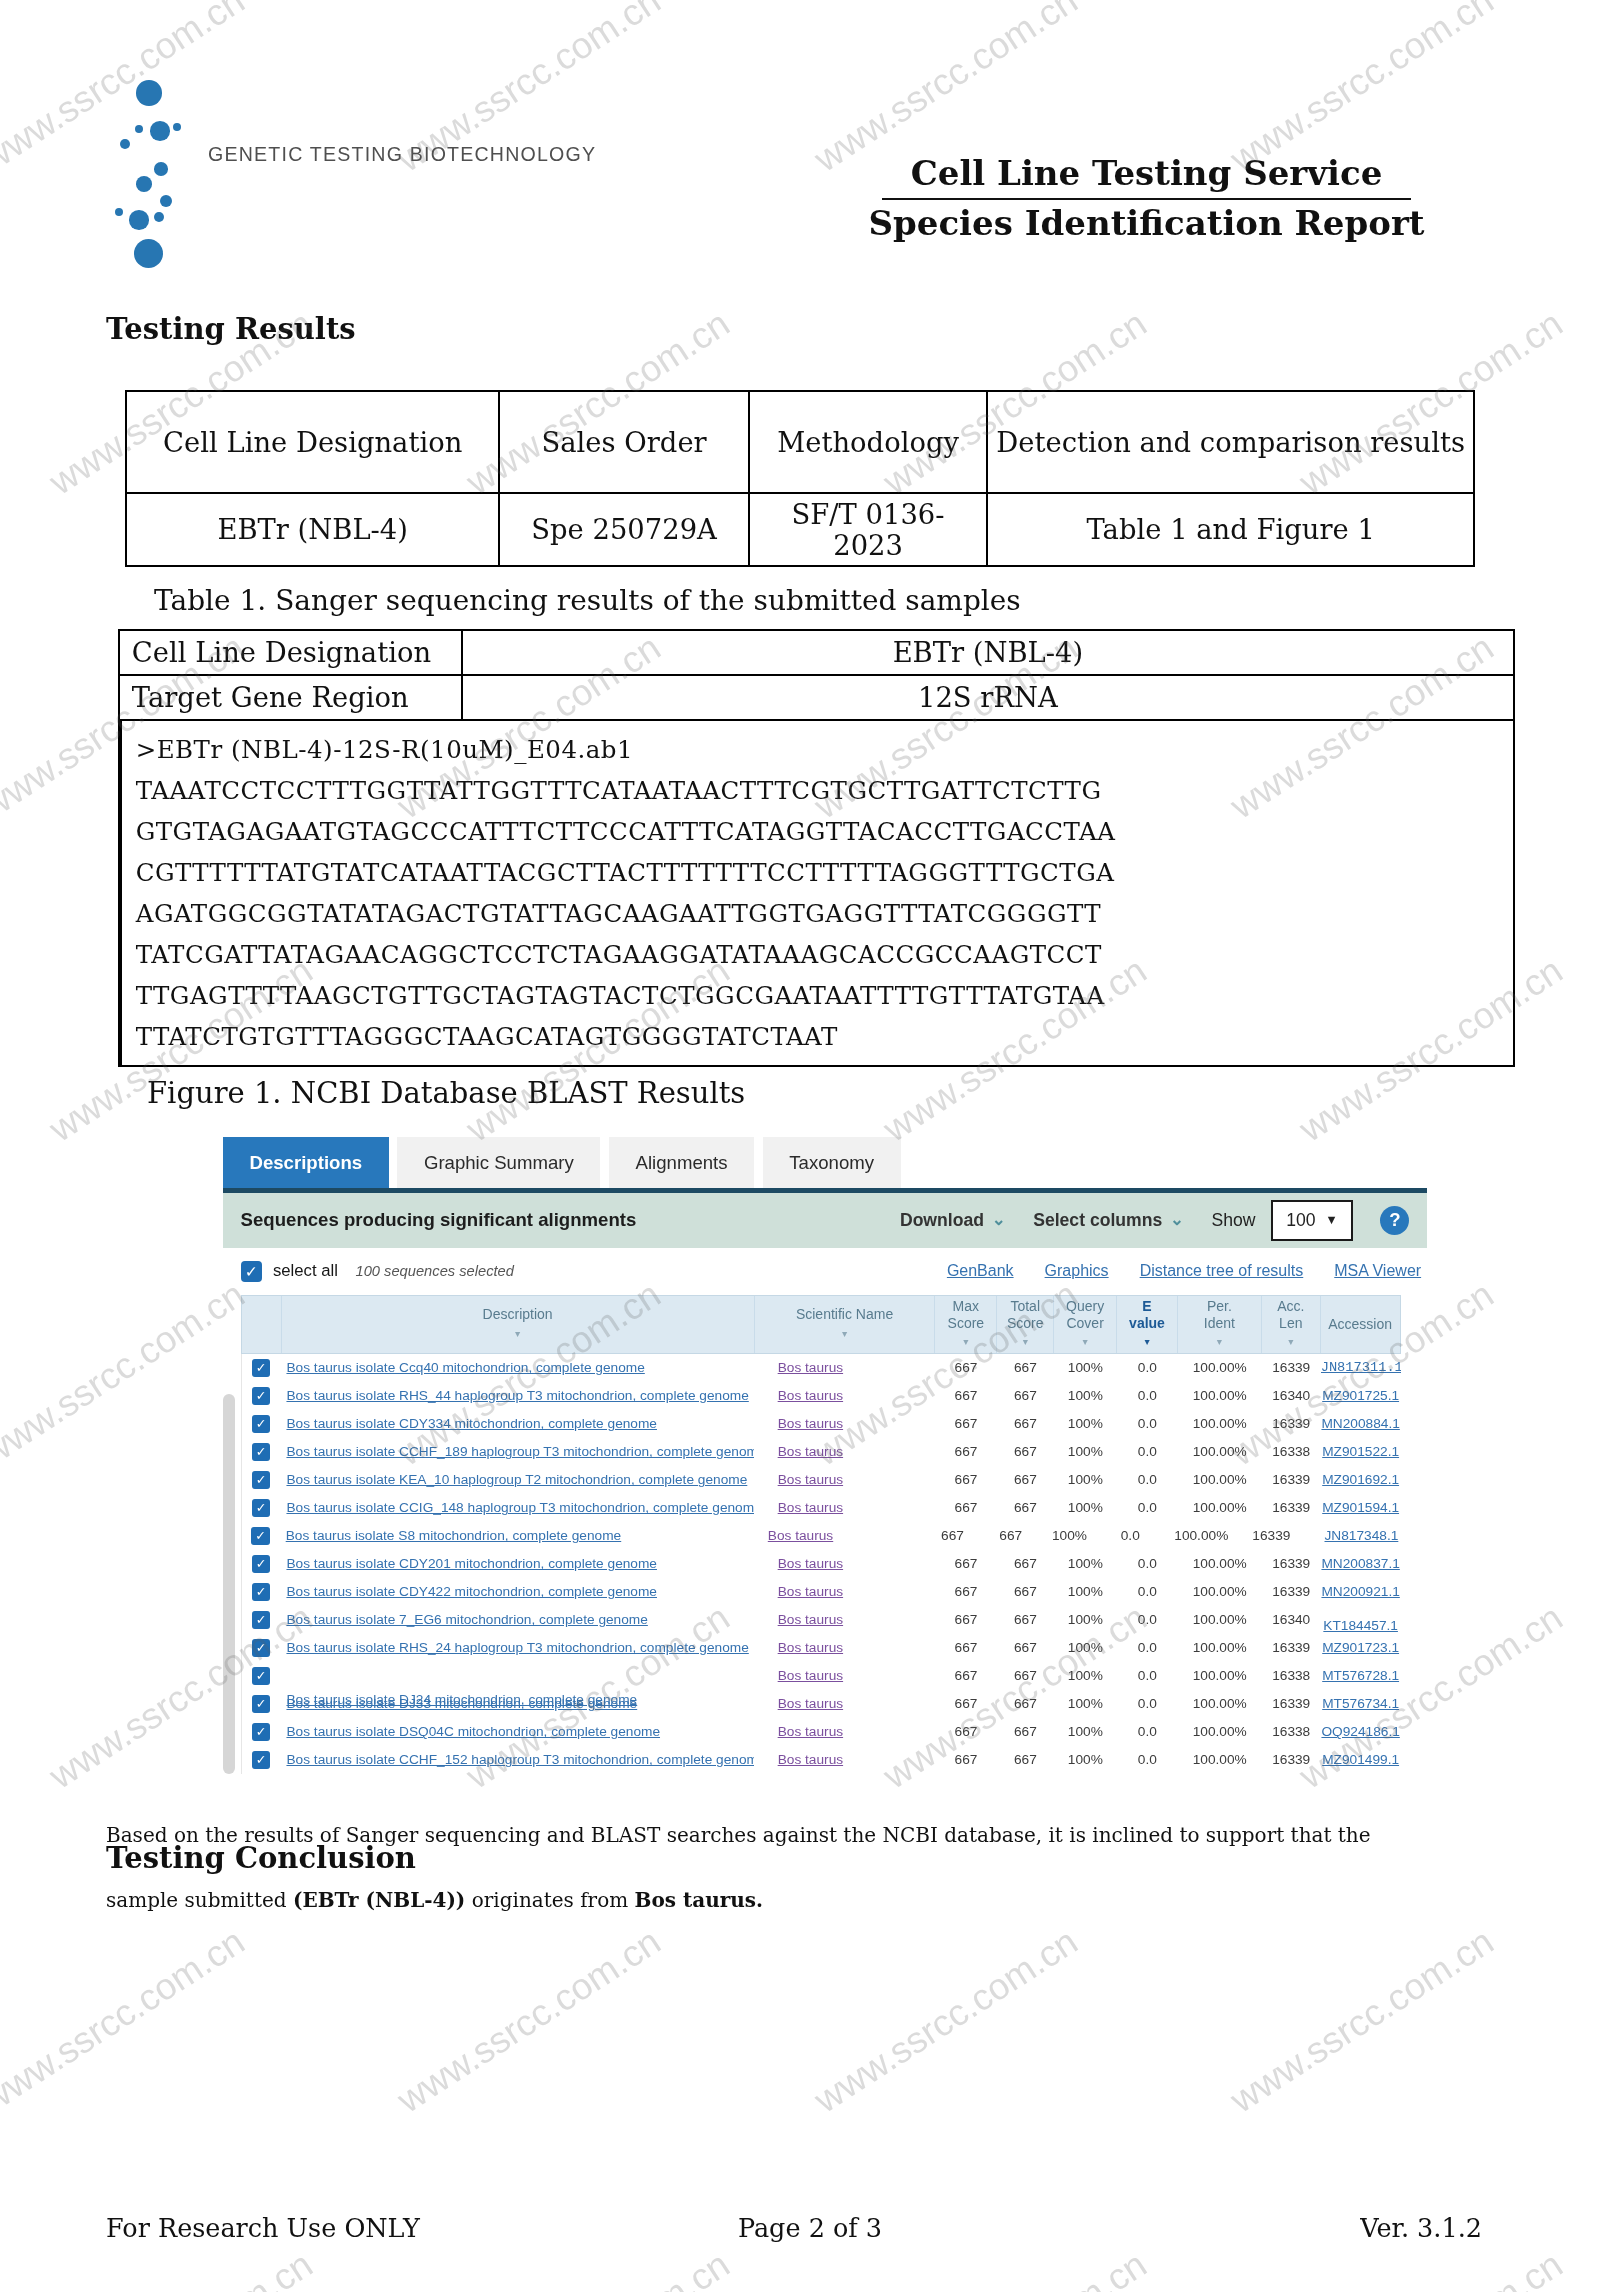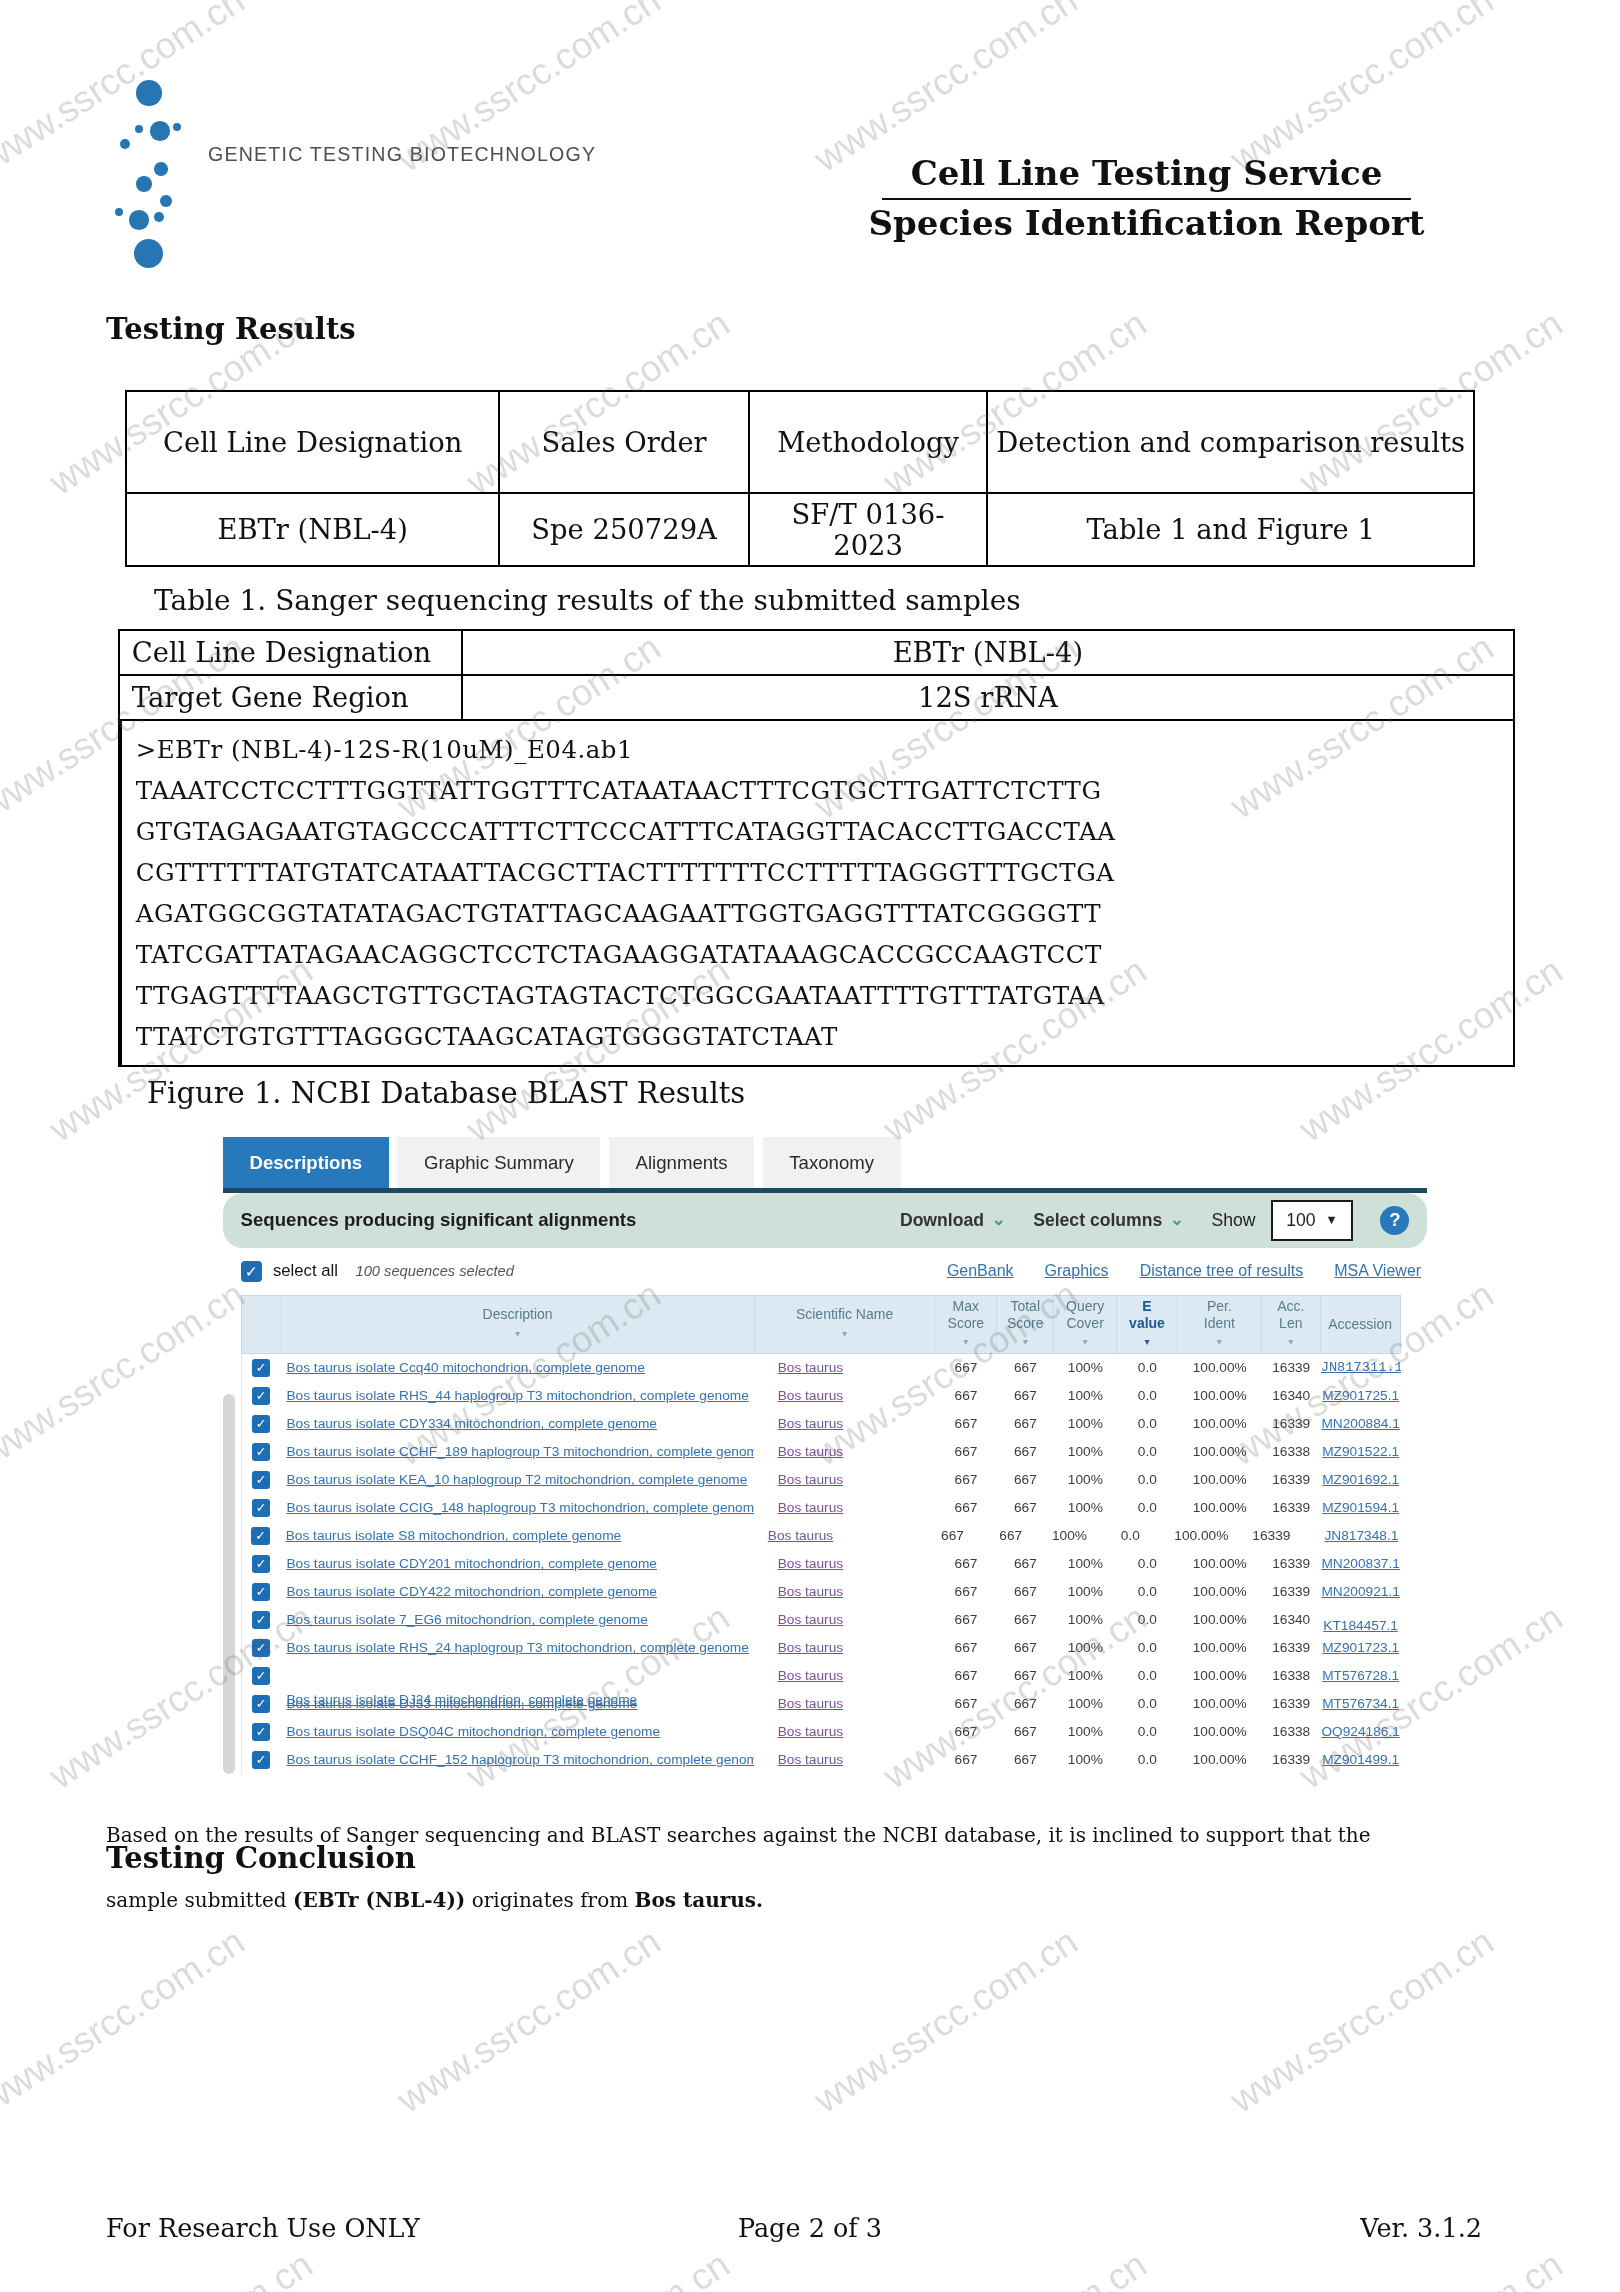--- a/index.html
+++ b/index.html
@@ -36,21 +36,21 @@
   .fasta-cell{flex:1;border-left:2px solid #000;padding:7.8px 0 7.8px 13.7px;}
   .seq-line{font-size:24.5px;line-height:41px;letter-spacing:0.5px;white-space:nowrap;}
   
   .figure{position:absolute;left:223px;top:1137px;width:1204px;
           font-family:"Liberation Sans",sans-serif;color:#222;}
   .tabs{display:flex;height:51px;align-items:stretch;}
   .tab{background:#f1f1f1;color:#2b2b2b;font-size:18.6px;display:flex;align-items:center;
        justify-content:center;margin-right:8.8px;padding:0 26.5px;white-space:nowrap;}
   .tab.active{background:#2878bc;color:#fff;font-weight:700;}
   .tab-underline{height:4.9px;background:#1d4a63;}
-  .toolbar{height:55px;background:#cfe0d9;display:flex;align-items:center;padding:0 17.6px;border-radius:20px;}
+  .toolbar{height:55px;background:#cfe0d9;display:flex;align-items:center;padding:0 17.6px;}
   .toolbar-title{font-weight:700;font-size:18.6px;color:#1d1d1d;}
   .toolbar-right{margin-left:auto;display:flex;align-items:center;gap:27.4px;}
   .tb-btn{font-weight:700;font-size:17.6px;color:#333;display:flex;align-items:center;gap:7.8px;}
   .chev{color:#4f8f9b;font-size:16.7px;font-weight:700;line-height:9.8px;}
   .show-label{font-size:17.6px;color:#222;}
   .show-select{width:78px;height:37px;background:#fff;border:2px solid #1a1a1a;display:flex;
                align-items:center;justify-content:center;font-size:17.6px;gap:9.8px;margin-left:-11.8px;}
   .show-select .sel-arrow{font-size:12.7px;}
   .help{width:29px;height:29px;border-radius:50%;background:#2878bc;color:#fff;font-weight:700;
         display:flex;align-items:center;justify-content:center;font-size:18.6px;}

